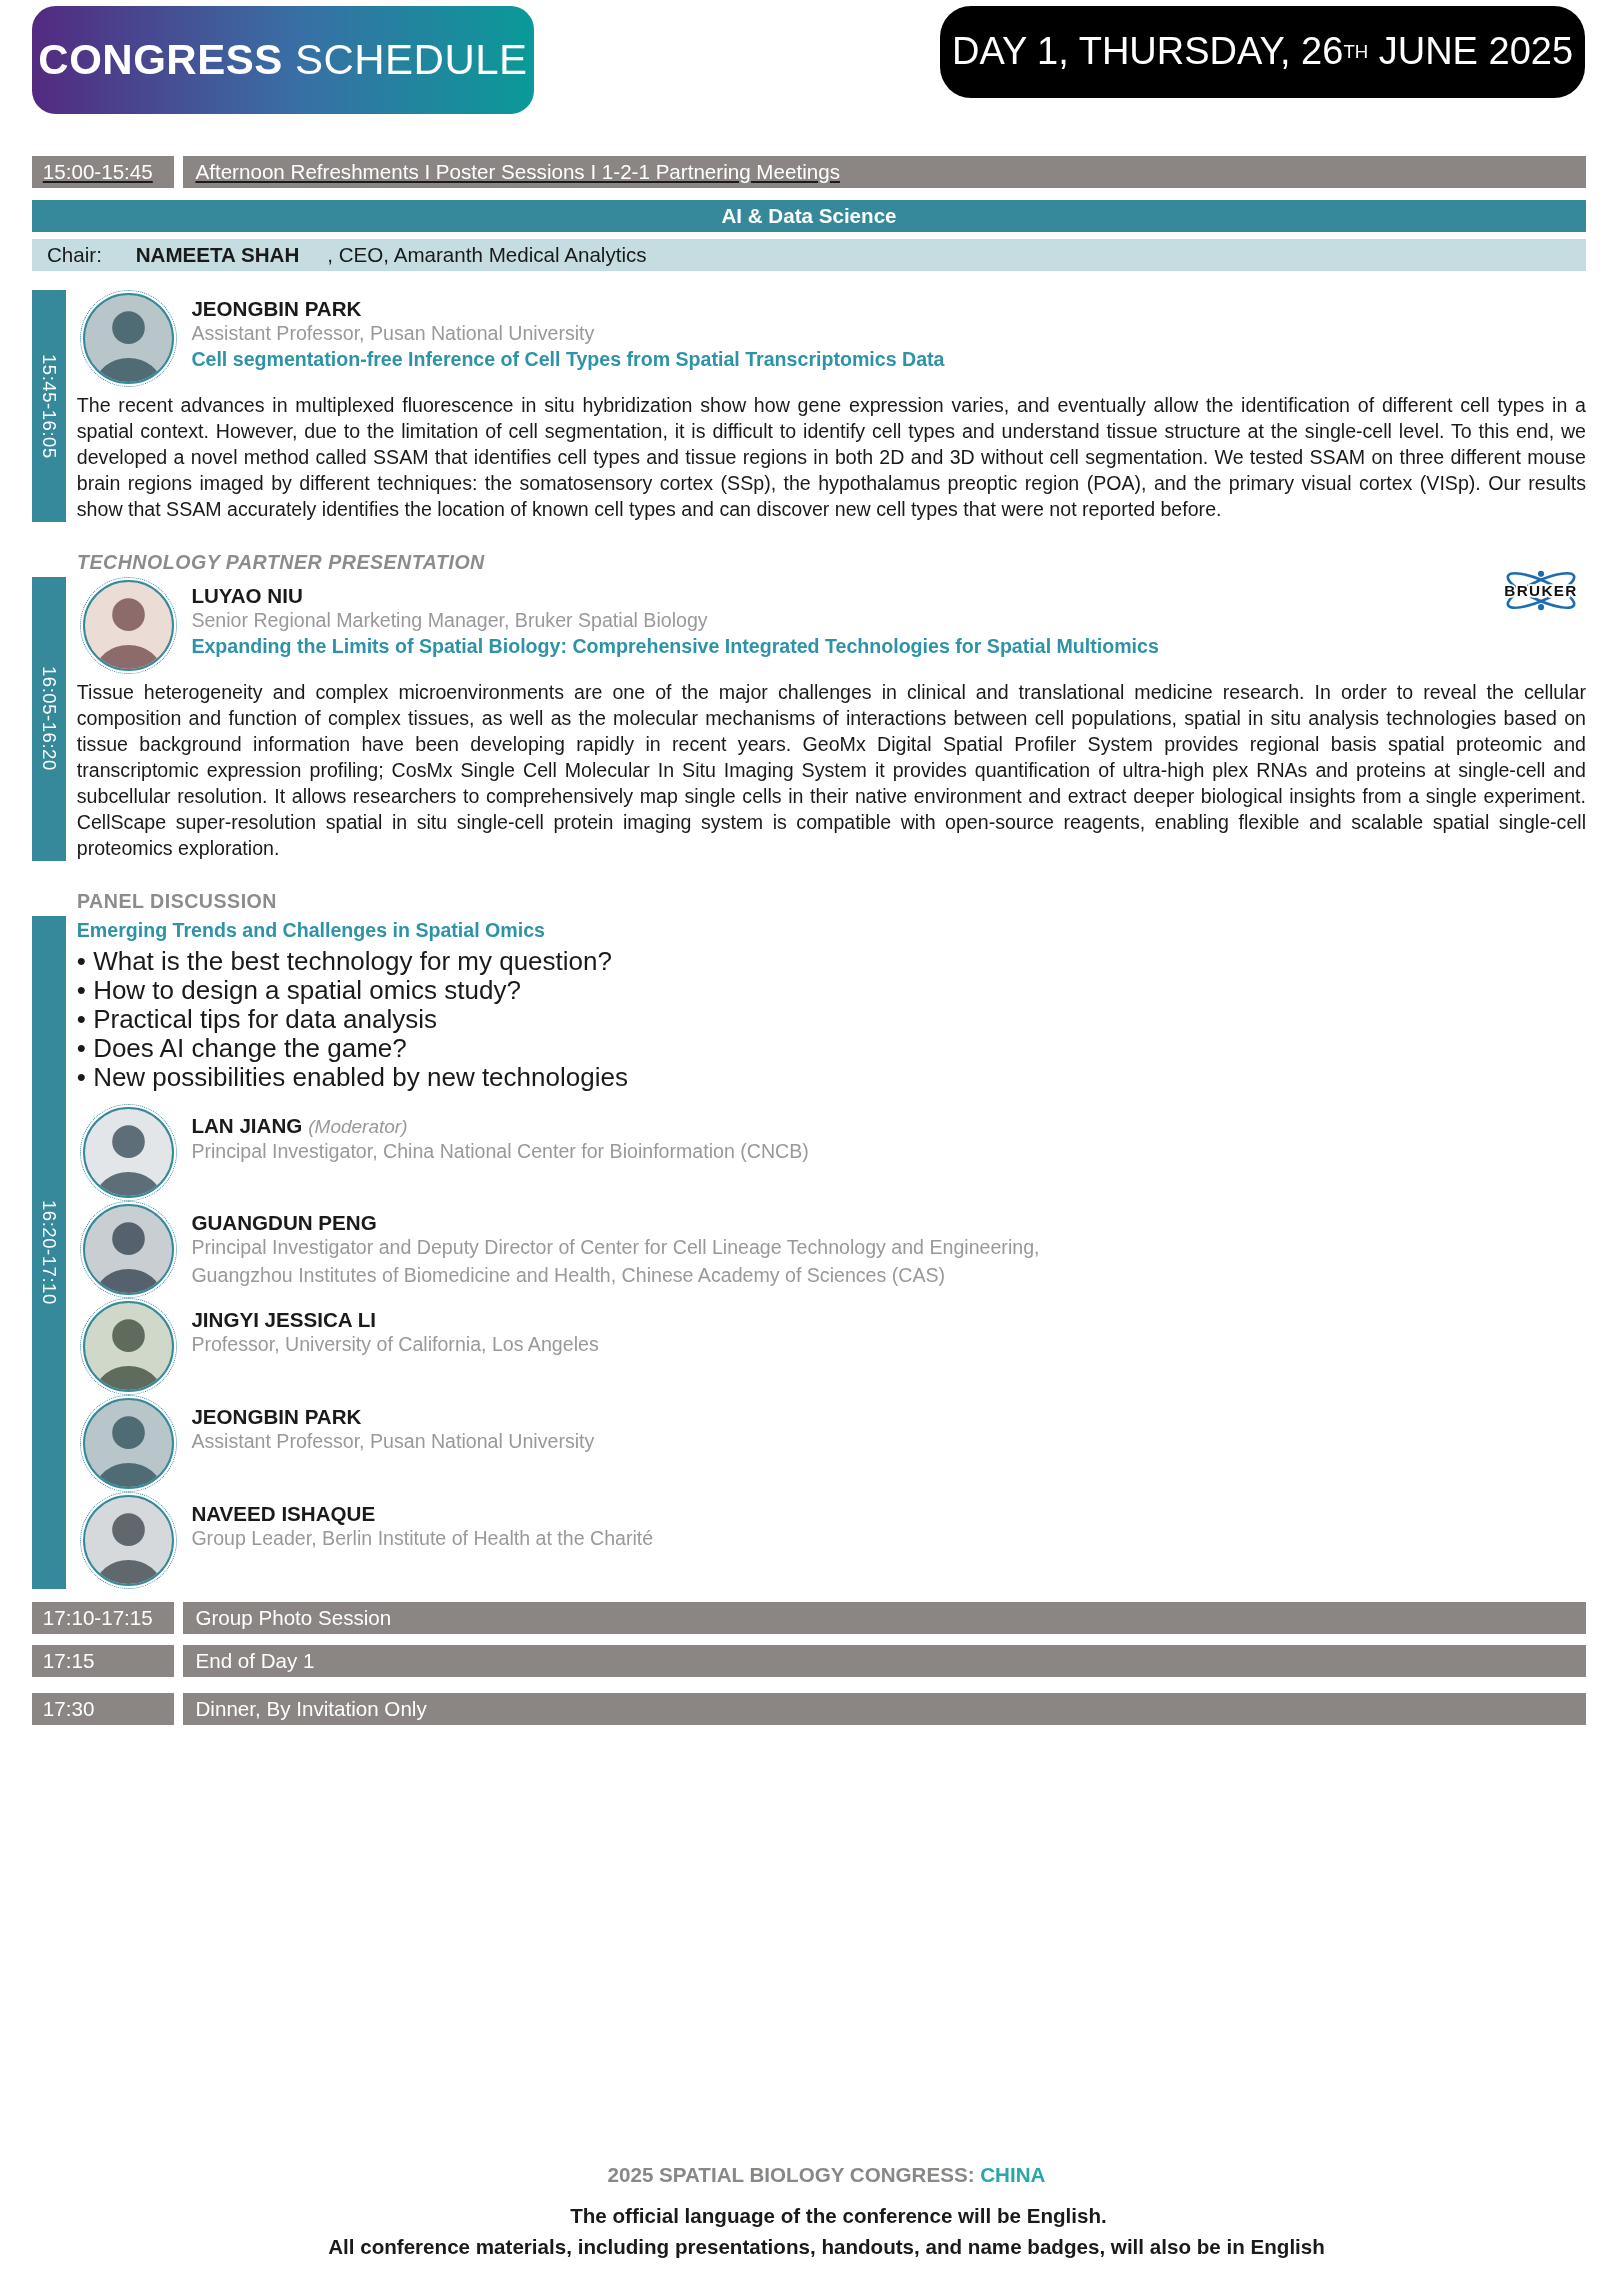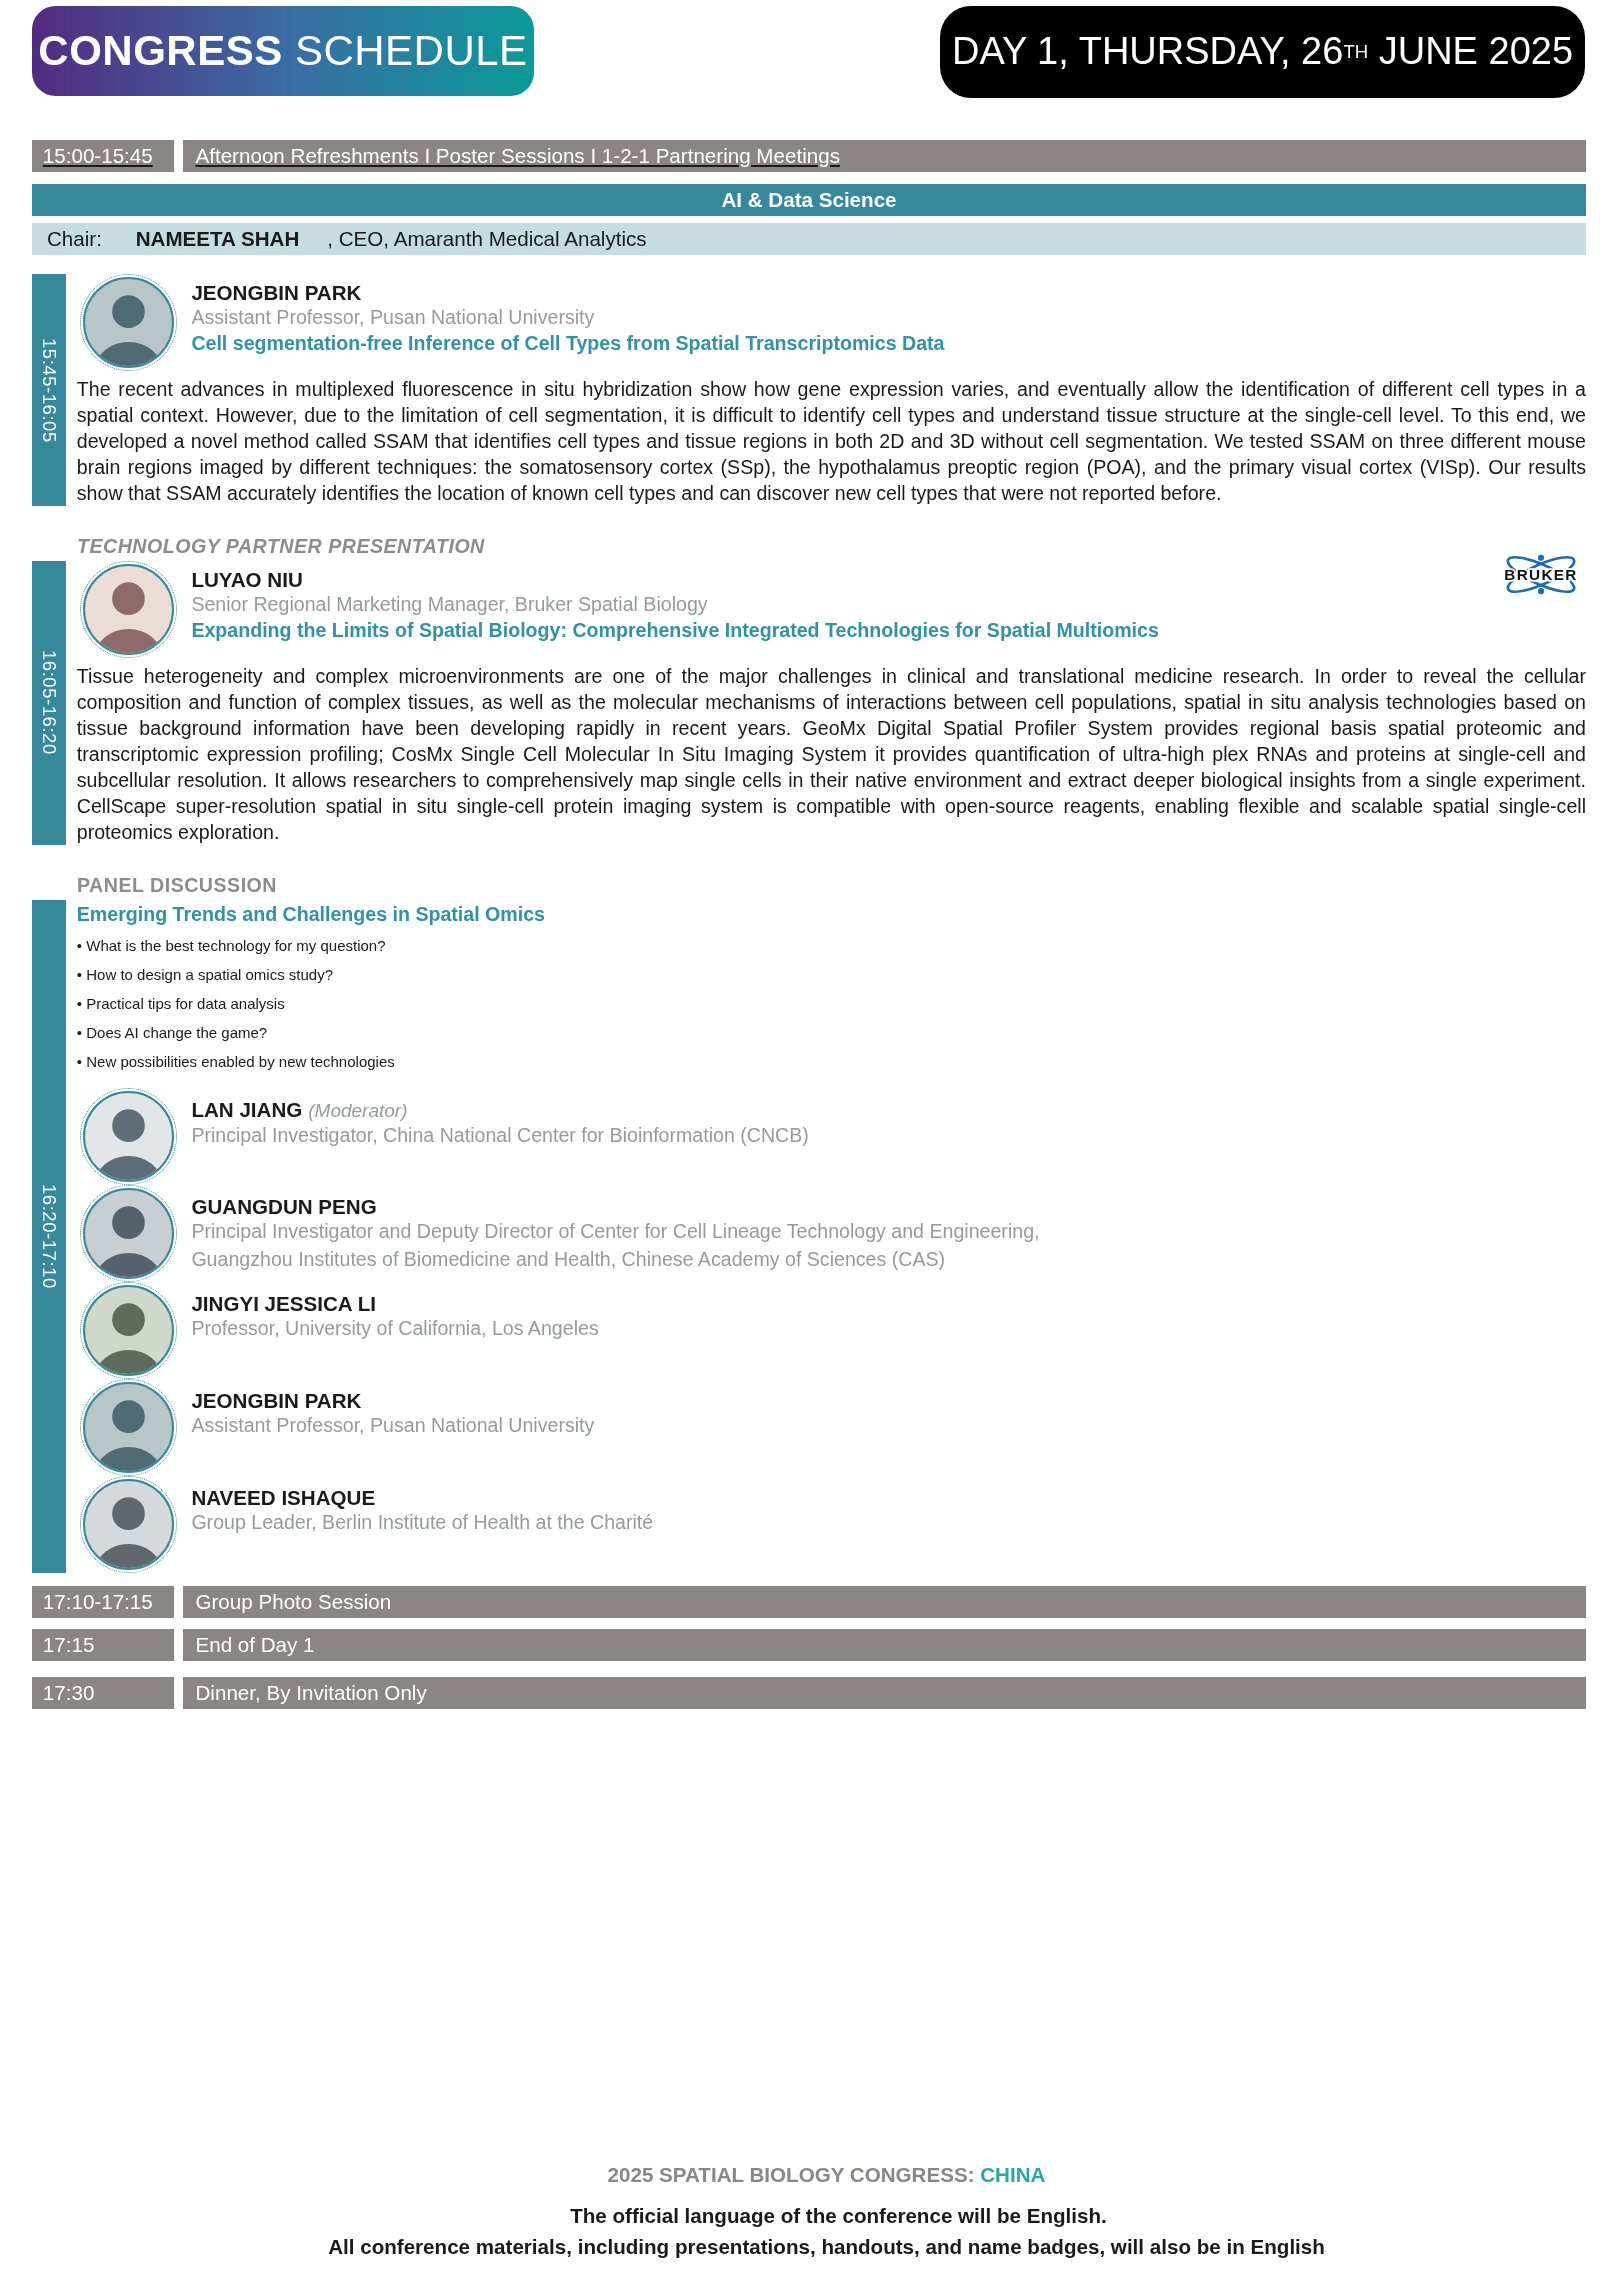--- a/index.html
+++ b/index.html
@@ -4,21 +4,21 @@
 <style>
   * { margin:0; padding:0; box-sizing:border-box; }
   body { background:#ffffff; }
   .page {
     position:relative; width:1621px; height:2291px; background:#ffffff;
     font-family:"Liberation Sans", sans-serif; color:#1a1a1a; overflow:hidden;
   }
   
   .header { display:flex; justify-content:space-between; align-items:flex-start; padding:5.9px 36px 0 32px; }
   .title-badge {
-    width:502px; height:90px; border-radius:23.5px; color:#fff;
+    width:502px; height:108px; border-radius:23.5px; color:#fff;
     background:linear-gradient(90deg,#532a80 0%,#3a6ea5 52%,#0a9a98 100%);
     display:flex; align-items:center; justify-content:center; font-size:42px; letter-spacing:0.5px;
     white-space:pre;
   }
   .title-badge .bold { font-weight:bold; }
   .date-box {
     width:645px; height:92px; border-radius:31px; background:#000; color:#fff;
     display:flex; align-items:center; justify-content:center; font-size:38px; white-space:pre;
   }
   .date-box sup { font-size:18.6px; vertical-align:14.7px; line-height:0; }
@@ -74,21 +74,21 @@
   .speaker-name { font-size:20.6px; font-weight:bold; color:#1a1a1a; line-height:25.5px; }
   .speaker-affil { font-size:19.6px; color:#97999b; line-height:25.5px; }
   .talk-title { font-size:19.6px; font-weight:bold; color:#2e93a6; line-height:25.5px; }
   .abstract {
     font-size:19.6px; color:#1a1a1a; line-height:26px; text-align:justify; margin-top:4.9px;
   }
   .partner-logo { position:absolute; right:0; top:-11.8px; }
   
   .panel-title { color:#2e93a6; font-weight:bold; font-size:19.6px; line-height:25.5px; margin-top:2px; }
   .bullet-list { margin-top:3.9px; }
-  .bullet-item { font-size:15px; line-height:29px; color:#1a1a1a; }
+  .bullet-item { font-size:26px; line-height:29px; color:#1a1a1a; }
   .bullet-item::before { content:"• "; }
   .panelists { margin-top:11.8px; }
   .panelist { display:flex; align-items:flex-start; margin-bottom:0px; }
   .panelist .speaker-info { padding-top:8.8px; }
   .mod-note { color:#97999b; font-style:italic; font-weight:normal; font-size:19px; margin-left:5.9px; }
   .affil-line2 { margin-top:2px; }
   
   .row-a { margin-top:12.7px; } .row-b { margin-top:11.8px; } .row-c { margin-top:15.7px; }
   
   .footer { position:absolute; left:16px; top:2163px; width:100%; text-align:center; }

